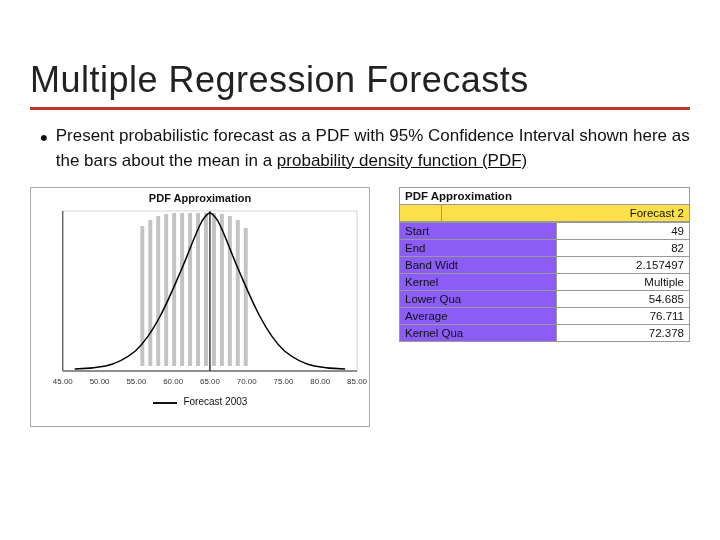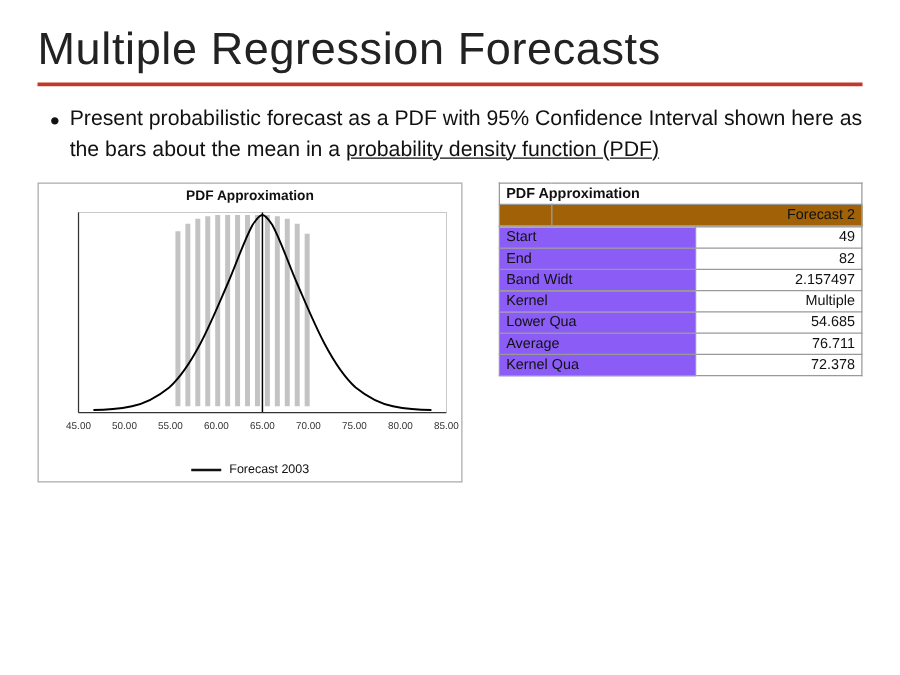--- a/index.html
+++ b/index.html
@@ -16,20 +16,21 @@
       padding: 18px 30px 18px 30px;
       display: flex;
       flex-direction: column;
     }
     .title {
       font-size: 36px;
       font-weight: normal;
       color: #222;
       margin-bottom: 6px;
       letter-spacing: 0.5px;
+      margin-top: 41px;
     }
     .title-underline {
       height: 3px;
       background: #c0392b;
       margin-bottom: 14px;
     }
     .bullet-section {
       margin-bottom: 14px;
       padding-left: 10px;
     }
@@ -73,21 +74,20 @@
     }
     .chart-area {
       width: 100%;
       height: 190px;
     }
     .chart-legend {
       text-align: center;
       font-size: 10px;
       color: #111;
       padding-bottom: 2px;
-      margin-top: 15px;
     }
     .legend-line {
       display: inline-block;
       width: 24px;
       height: 2px;
       background: #111;
       vertical-align: middle;
       margin-right: 4px;
     }
 
@@ -105,21 +105,21 @@
       border: 1px solid #999;
       padding: 2px 5px;
       white-space: nowrap;
     }
     .pdf-table .header-row td {
       background: #fff;
       font-weight: bold;
       text-align: left;
     }
     .pdf-table .col-header td {
-      background: #a16207;
+      background: #fde047;
       text-align: right;
       font-weight: normal;
     }
     .pdf-table .data-row td:first-child {
       background: #8b5cf6;
       font-weight: normal;
     }
     .pdf-table .data-row td:last-child {
       text-align: right;
     }

